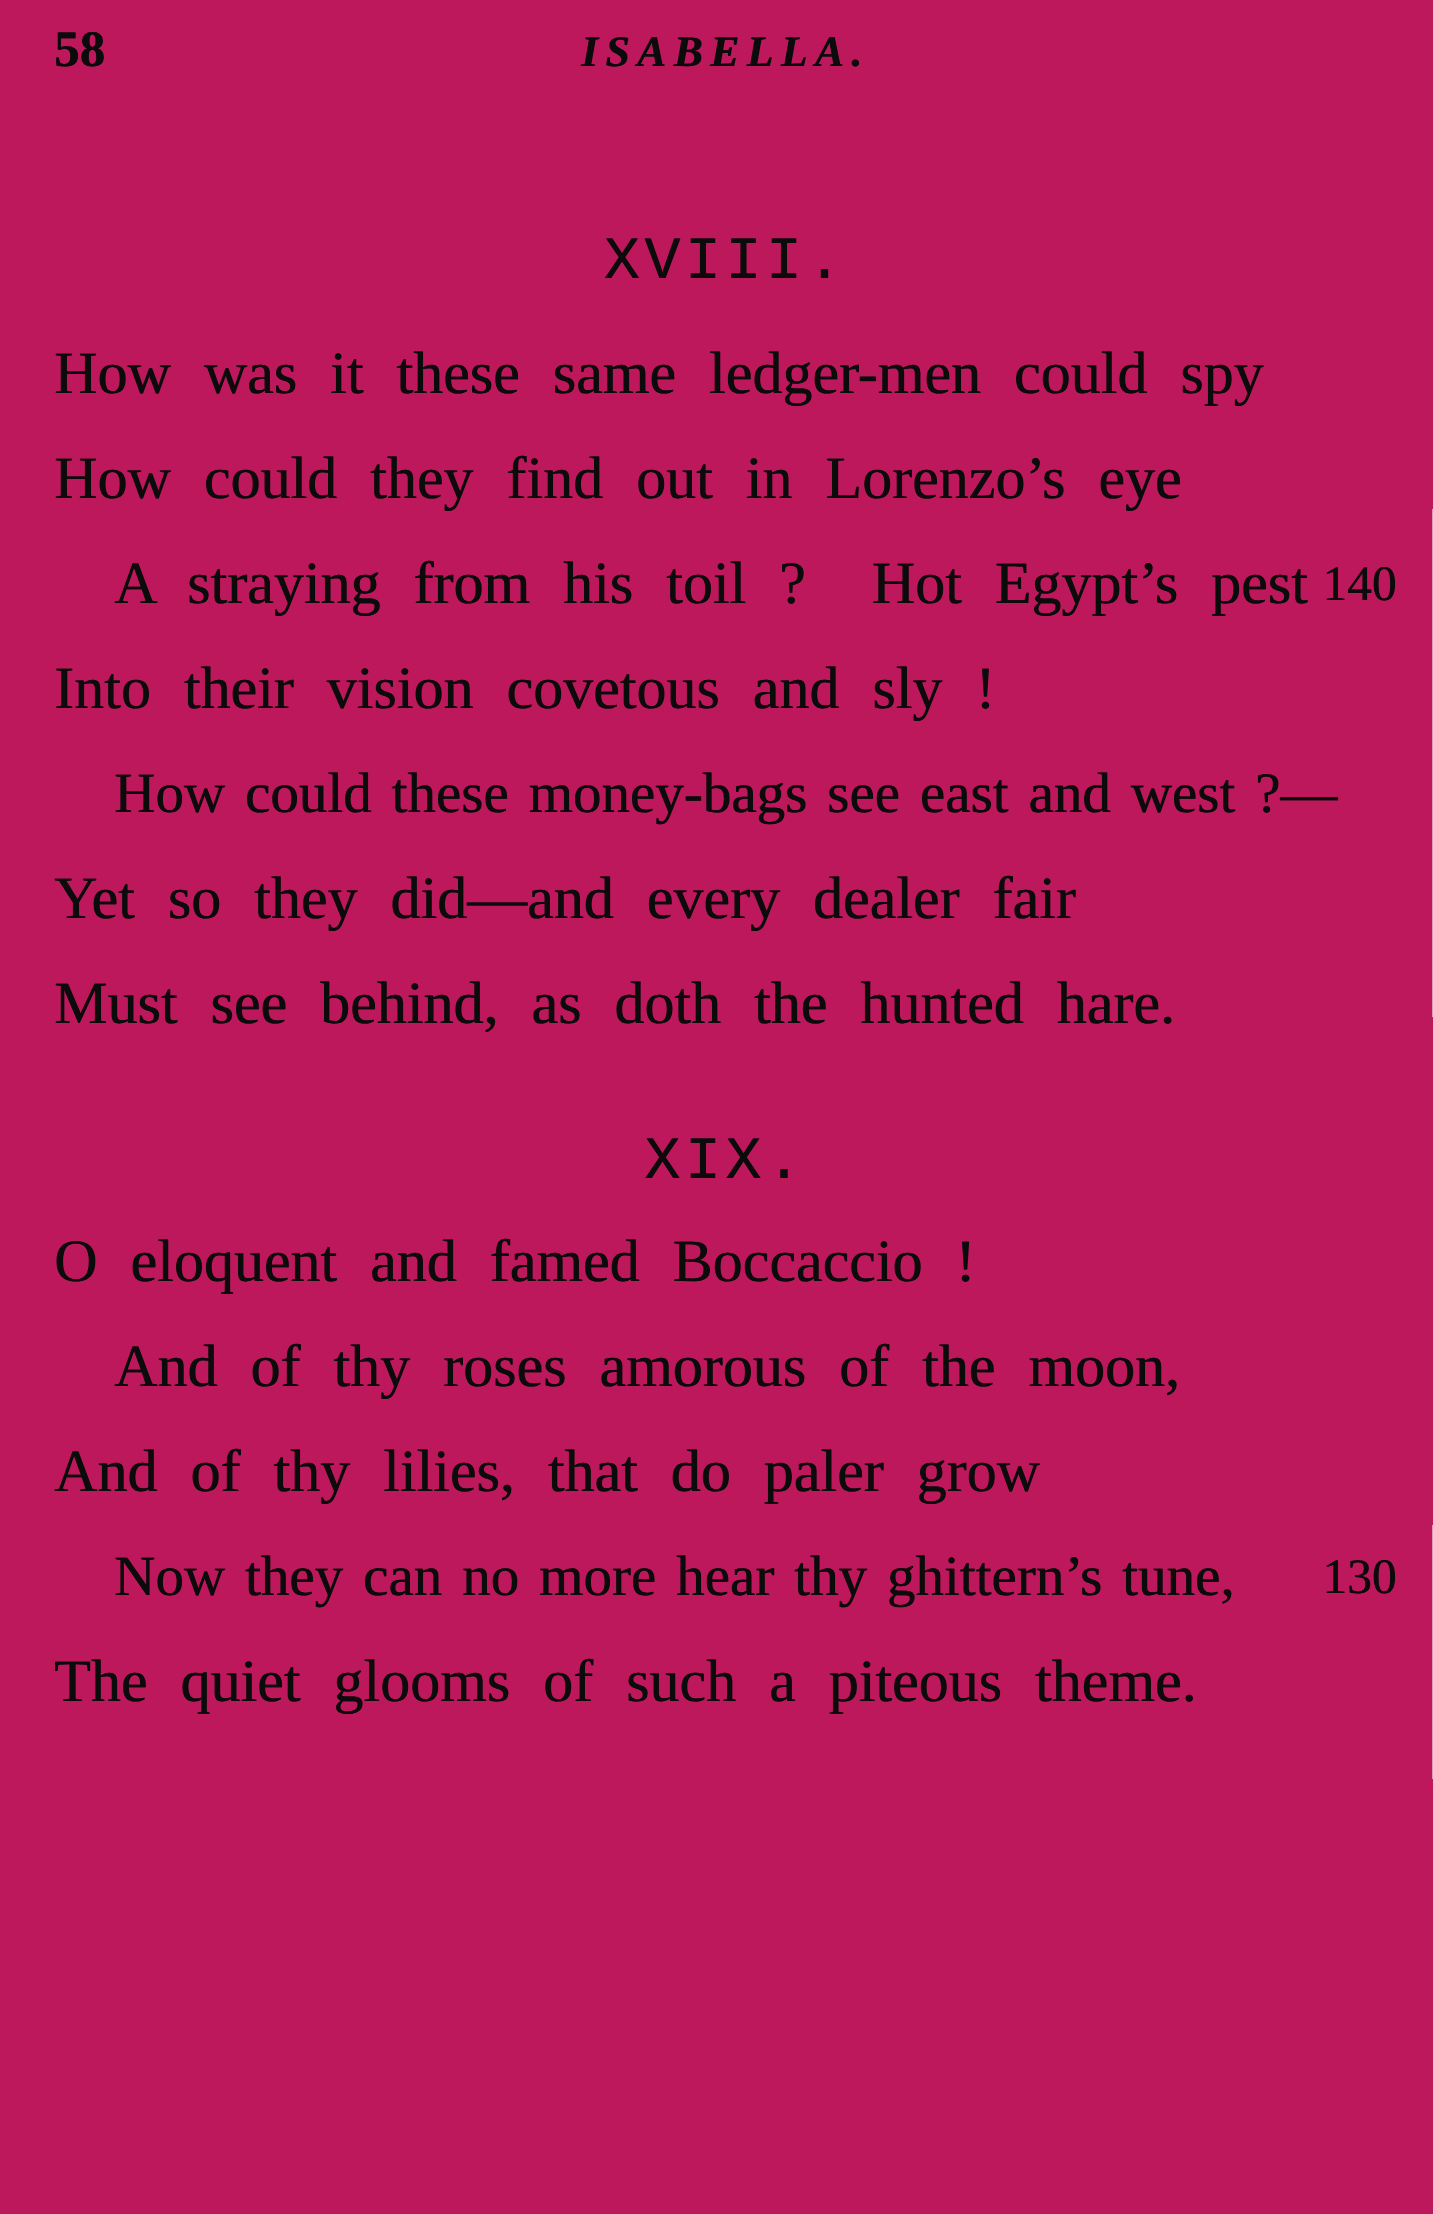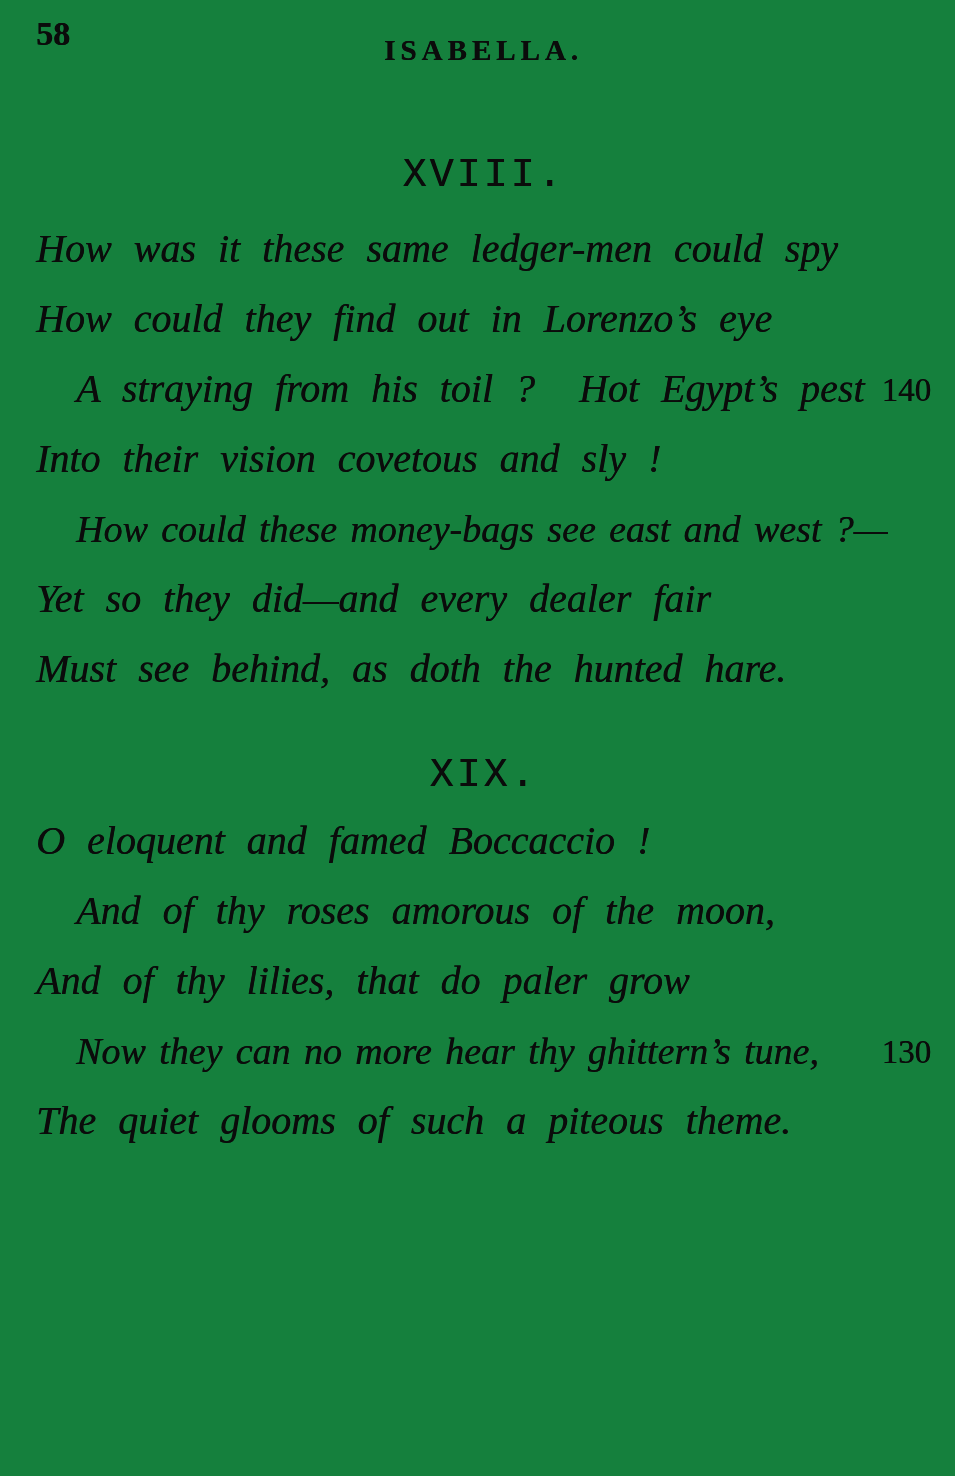--- a/index.html
+++ b/index.html
@@ -4,21 +4,21 @@
 <style>
   html, body {
     margin: 0;
     padding: 0;
     background: #ffffff;
   }
   .page {
     position: relative;
     width: 955px;
     height: 1476px;
-    background: #15803d;
+    background: #be185d;
     color: #0b0b0b;
     font-family: "Liberation Serif", serif;
     overflow: hidden;
     box-sizing: border-box;
     padding: 14px 24px 0 36px;
     text-shadow: 0.4px 0.2px 0 currentColor;
   }
   .running-head {
     position: relative;
     height: 40px;
@@ -27,26 +27,27 @@
     position: absolute;
     left: 0;
     top: 0;
     font-size: 34px;
     font-weight: bold;
     line-height: 40px;
   }
   .running-title {
     position: absolute;
     left: 50%;
-    top: 18px;
+    top: 3px;
     transform: translateX(-50%);
     font-size: 29px;
     font-weight: bold;
     letter-spacing: 5px;
     line-height: 36px;
+    font-style: italic;
   }
   .stanza-heading {
     margin: 0;
     text-align: center;
     font-size: 40px;
     font-weight: normal;
     letter-spacing: 3px;
     line-height: 44px;
     font-family: Liberation Mono, monospace;
   }
@@ -60,21 +61,20 @@
   }
   .line {
     position: relative;
     height: 70px;
     line-height: 70px;
     font-size: 40px;
     word-spacing: 0.30em;
   }
   .line .line-text {
     white-space: pre;
-    font-style: italic;
   }
   .line.indent {
     padding-left: 40px;
   }
   .line.long {
     font-size: 38px;
     word-spacing: 0.10em;
   }
   .line-num {
     position: absolute;

